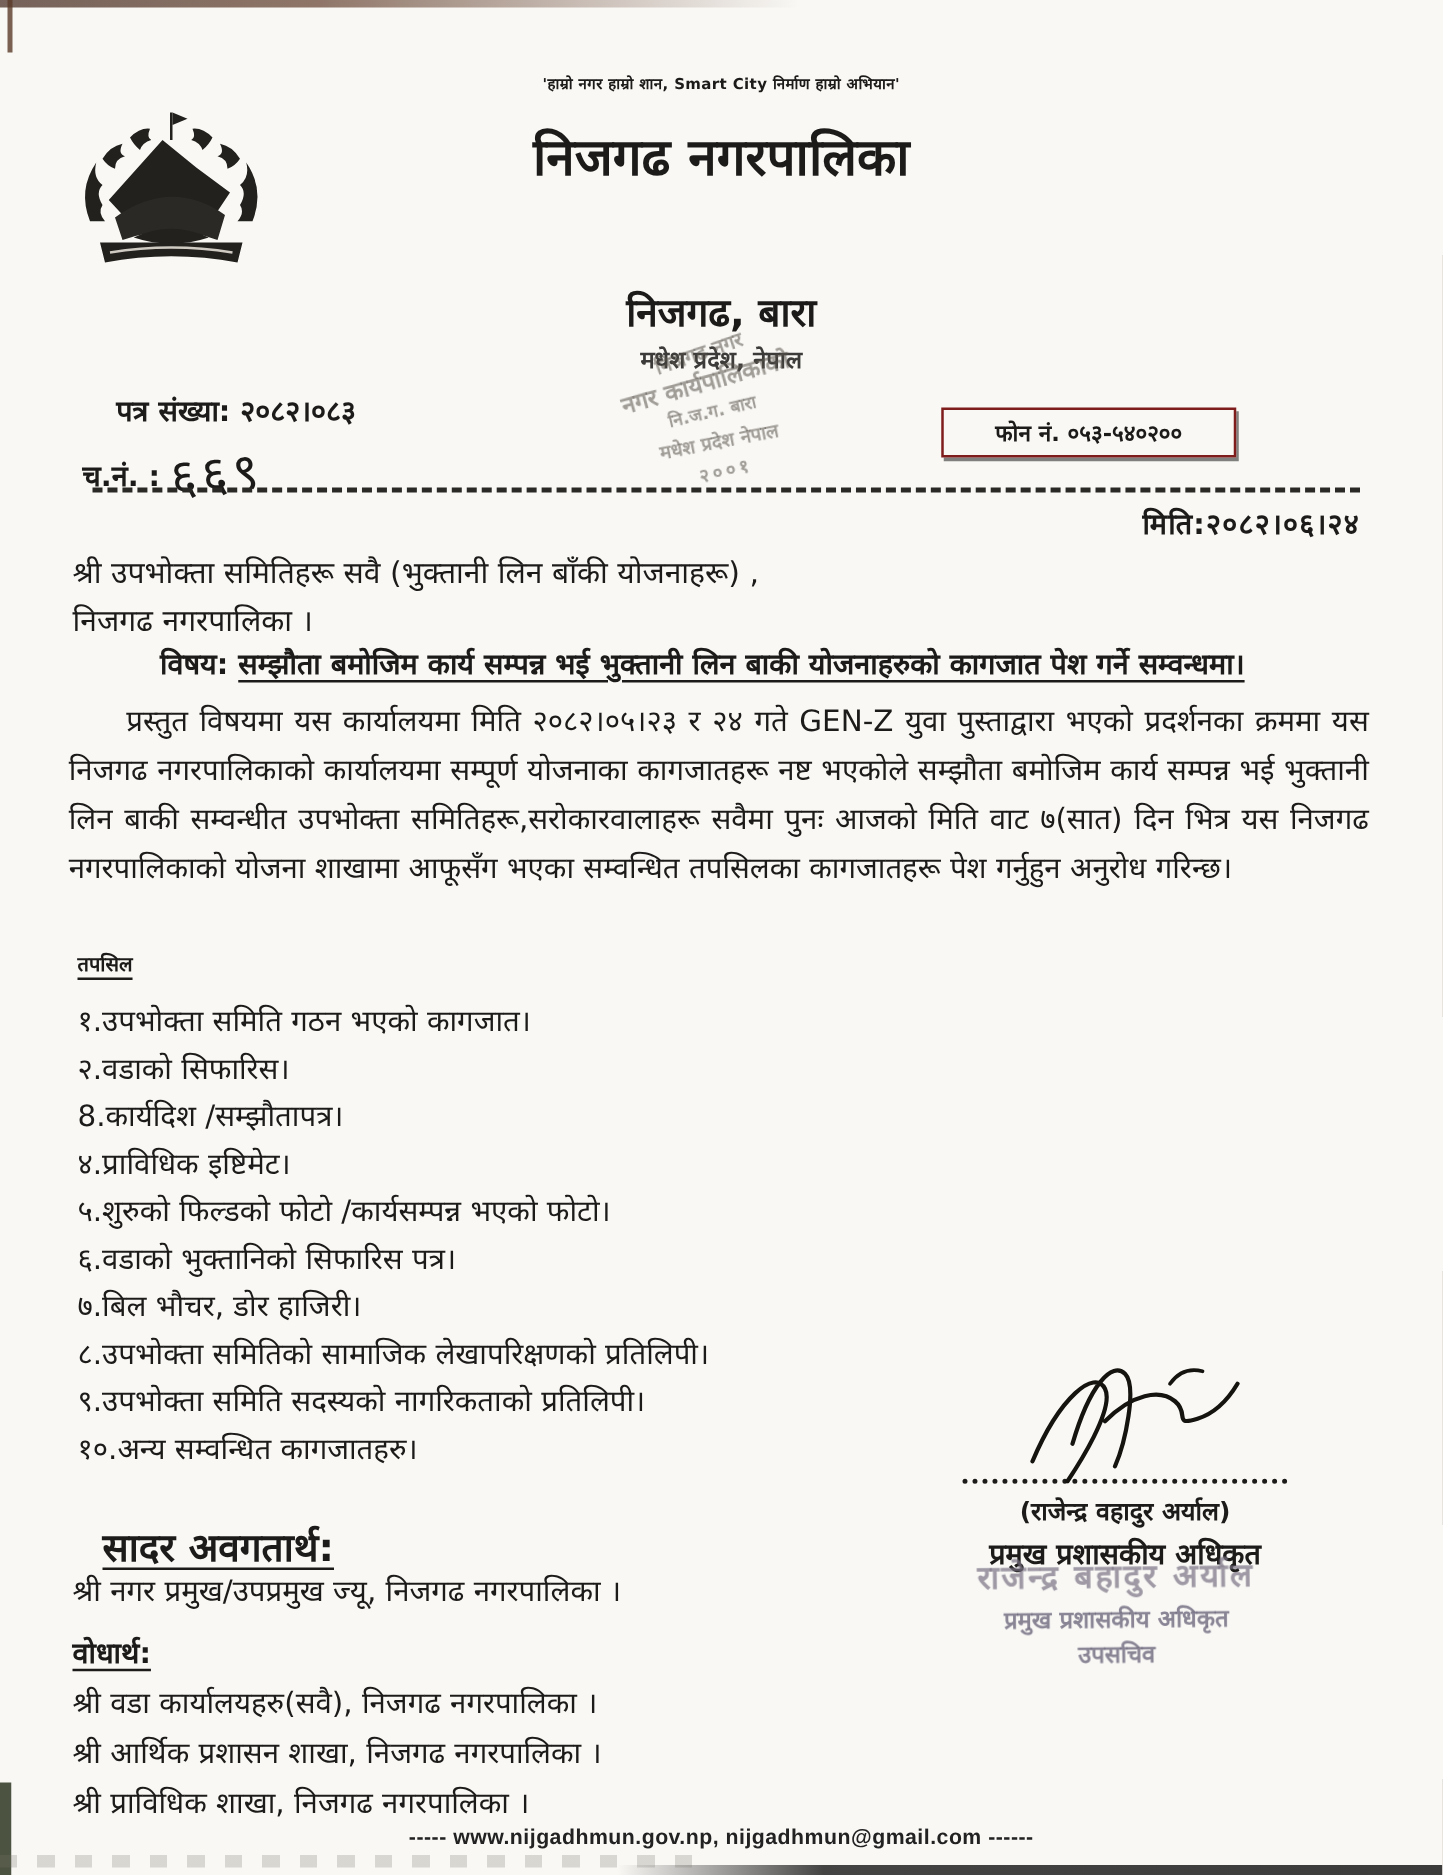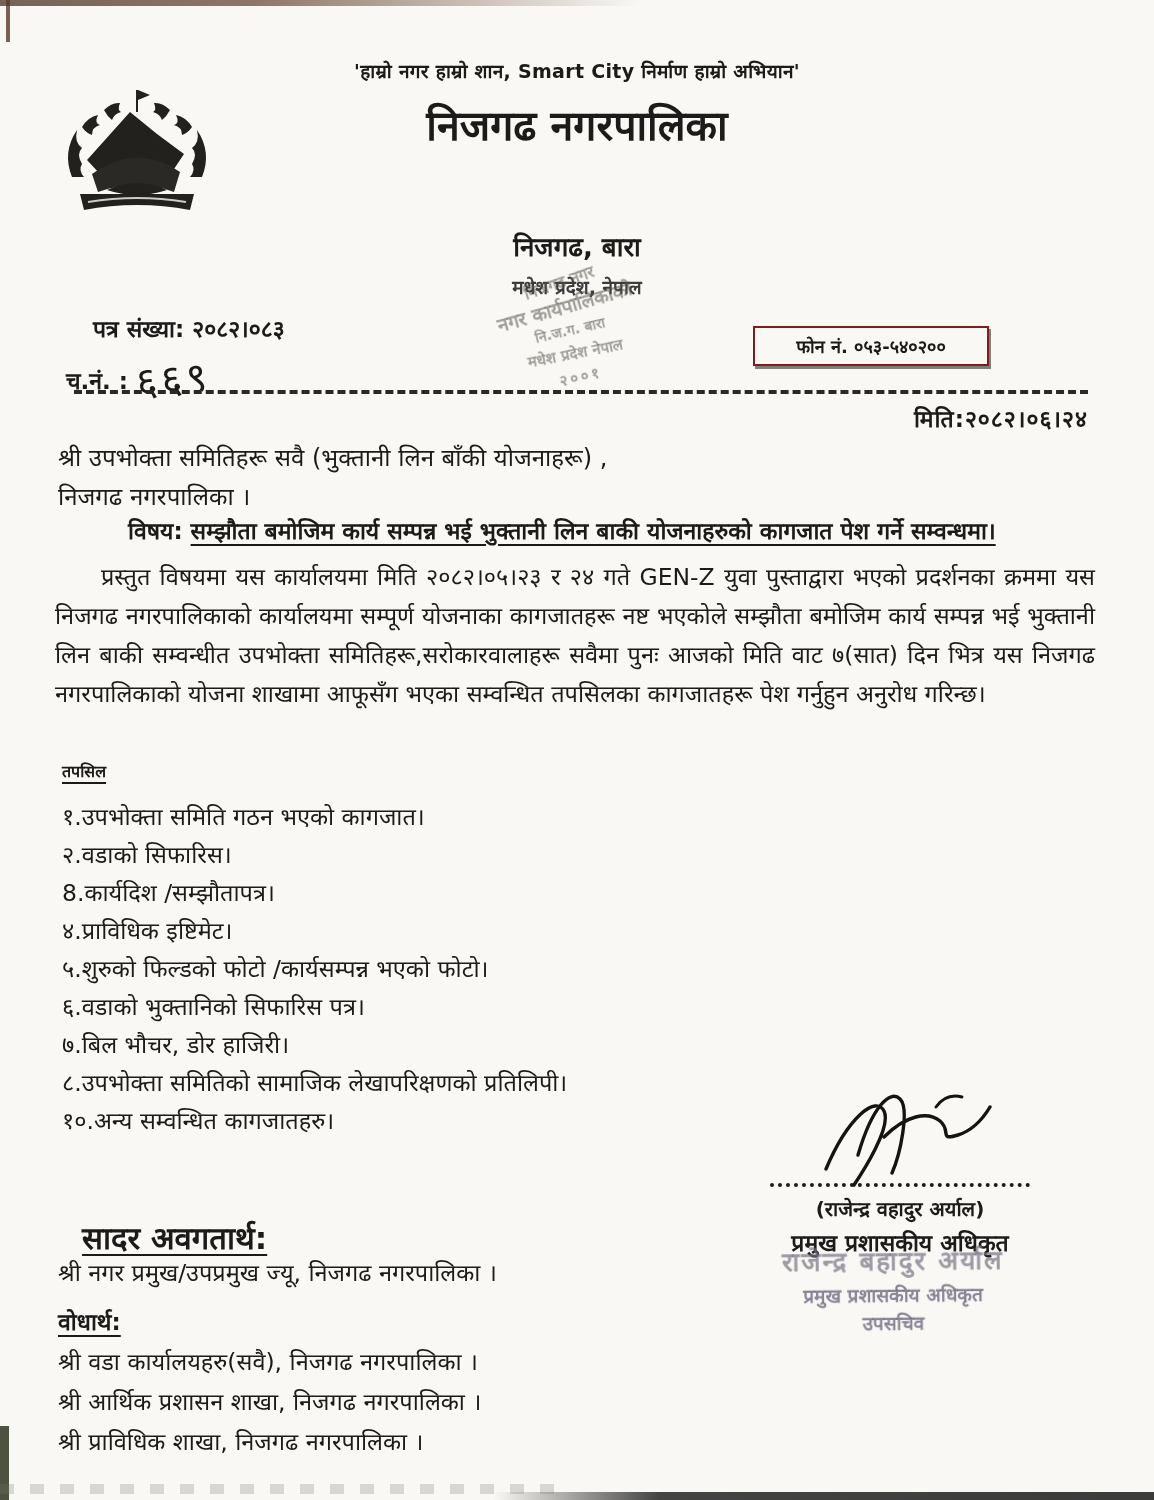--- a/index.html
+++ b/index.html
@@ -16,24 +16,24 @@
   .artifact{position:absolute;pointer-events:none;}
   .edge-top{left:0;top:0;width:640px;height:6px;background:linear-gradient(90deg,#4a3026 0%,#6b4a38 40%,rgba(107,74,56,0) 100%);opacity:.75;}
   .edge-top-left{left:6px;top:0;width:4px;height:42px;background:#5a3a28;opacity:.8;}
   .edge-bottom{right:0;bottom:0;width:660px;height:8px;background:linear-gradient(90deg,rgba(30,30,30,0) 0%,#242424 25%,#1a1a1a 100%);opacity:.85;}
   .edge-bottom-left{left:0;bottom:0;width:9px;height:74px;background:#39402c;opacity:.9;}
   .noise-bottom{left:0;bottom:6px;width:560px;height:10px;background:repeating-linear-gradient(90deg,rgba(120,115,105,.25) 0 14px,rgba(120,115,105,0) 14px 30px);}
 
   .center{text-align:center;}
   .u{text-decoration:underline;text-underline-offset:5px;text-decoration-thickness:2px;}
 
-  .tagline{position:absolute;left:0;right:0;top:58px;font-size:19px;font-weight:bold;letter-spacing:.3px;}
+  .tagline{position:absolute;left:0;right:0;top:58px;font-size:12px;font-weight:bold;letter-spacing:.3px;}
   .title-muni{position:absolute;left:0;right:0;top:96px;font-size:41px;font-weight:bold;}
   .title-office{position:absolute;left:0;right:0;top:150px;font-size:52px;font-weight:bold;letter-spacing:1px;}
-  .title-loc{position:absolute;left:0;right:0;top:228px;font-size:26px;font-weight:bold;}
+  .title-loc{position:absolute;left:0;right:0;top:228px;font-size:31px;font-weight:bold;}
   .title-prov{position:absolute;left:0;right:0;top:274px;font-size:19px;font-weight:bold;opacity:.85;}
 
   
   .emblem{position:absolute;left:52px;top:82px;width:170px;height:140px;}
 
   
   .seal{
     position:absolute;left:420px;top:270px;width:300px;
     transform:rotate(-13deg);
     color:rgba(88,82,74,.55);
@@ -172,20 +172,21 @@
   <div class="tapasil u">तपसिल</div>
   <div class="list">
     <div>१.उपभोक्ता समिति गठन भएको कागजात।</div>
     <div>२.वडाको सिफारिस।</div>
     <div>8.कार्यदिश /सम्झौतापत्र।</div>
     <div>४.प्राविधिक इष्टिमेट।</div>
     <div>५.शुरुको फिल्डको फोटो /कार्यसम्पन्न भएको फोटो।</div>
     <div>६.वडाको भुक्तानिको सिफारिस पत्र।</div>
     <div>७.बिल भौचर, डोर हाजिरी।</div>
     <div>८.उपभोक्ता समितिको सामाजिक लेखापरिक्षणको प्रतिलिपी।</div>
+    <div>९.उपभोक्ता समिति सदस्यको नागरिकताको प्रतिलिपी।</div>
     <div>१०.अन्य सम्वन्धित कागजातहरु।</div>
   </div>
 
   <div class="sig-wrap">
     <svg class="sig-svg" width="230" height="110" viewBox="0 0 230 110">
       <path d="M38,92 C60,40 88,18 96,34 C104,50 74,96 66,108
                M70,78 C84,30 102,12 112,22 C122,32 112,78 104,96
                M96,60 C118,38 140,34 152,44 C164,54 150,64 170,58 C186,53 196,40 202,30" fill="none" stroke="#15140f" stroke-width="3.4" stroke-linecap="round"></path>
       <path d="M148,30 q10,-14 26,-10" fill="none" stroke="#15140f" stroke-width="3" stroke-linecap="round"></path>
     </svg>
@@ -202,14 +203,15 @@
 
   <div class="cc1-head u">सादर अवगतार्थ:</div>
   <div class="cc1-item">श्री नगर प्रमुख/उपप्रमुख ज्यू, निजगढ नगरपालिका ।</div>
   <div class="cc2-head u">वोधार्थ:</div>
   <div class="cc2-list">
     <div>श्री वडा कार्यालयहरु(सवै), निजगढ नगरपालिका ।</div>
     <div>श्री आर्थिक प्रशासन शाखा, निजगढ नगरपालिका ।</div>
     <div>श्री प्राविधिक शाखा, निजगढ नगरपालिका ।</div>
   </div>
 
+  <div class="footer">----- www.nijgadhmun.gov.np, nijgadhmun@gmail.com ------</div>
 
 </div>
 
 </body></html>

